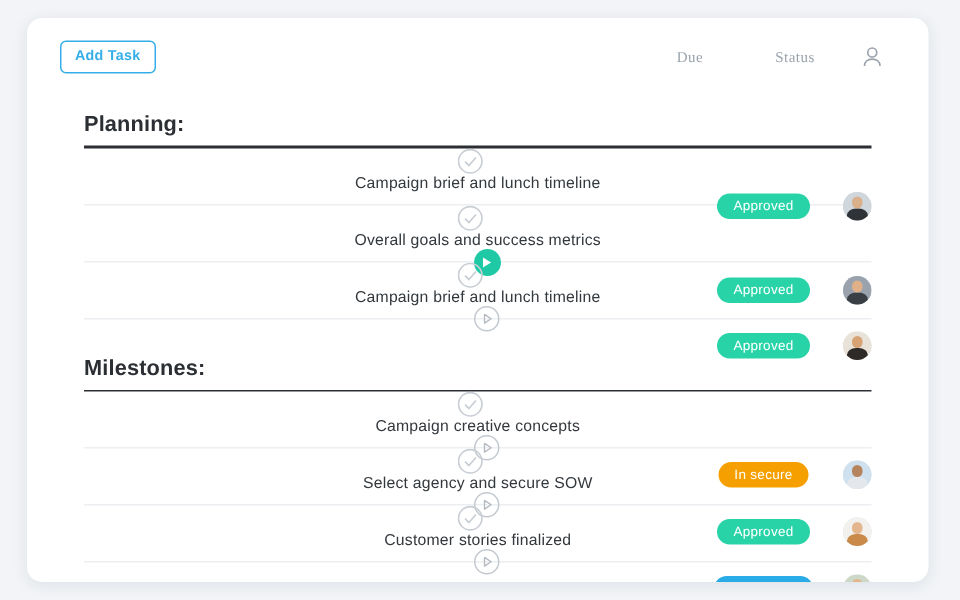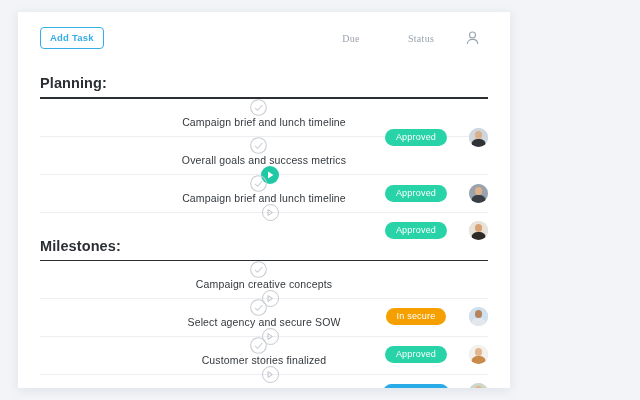--- a/index.html
+++ b/index.html
@@ -5,23 +5,23 @@
   * { box-sizing: border-box; margin: 0; padding: 0; }
   html, body {
     width: 640px; height: 400px;
     background: #f2f4f7;
     font-family: "Liberation Sans", sans-serif;
     overflow: hidden;
   }
   .card {
     position: absolute;
     left: 18px; top: 12px;
-    width: 492px; height: 376px;
+    width: 601px; height: 376px;
     background: #ffffff;
-    border-radius: 0;
+    border-radius: 10px;
     box-shadow: 0 2px 10px rgba(40,55,80,0.10);
     overflow: hidden;
   }
 
   
   .header {
     height: 52px;
     display: flex;
     align-items: center;
     padding: 0 20px 0 22px;
@@ -50,21 +50,21 @@
     font-family: Liberation Serif, serif;
   }
   .col-due  { width: 62px; text-align: center; }
   .col-stat { width: 66px; text-align: center; margin-left: 6px; }
   .user-icon {
     width: 36px; display: flex; justify-content: center;
     color: #9aa3ad;
   }
 
   
-  .section { padding: 0 22px; }
+  .section { padding: 0 38px; }
   .section-title {
     font-size: 14.5px;
     font-weight: bold;
     color: #2b2f33;
     padding-top: 11px;
     padding-bottom: 6px;
     letter-spacing: .1px;
   }
   .section-rule {
     height: 1.6px;

